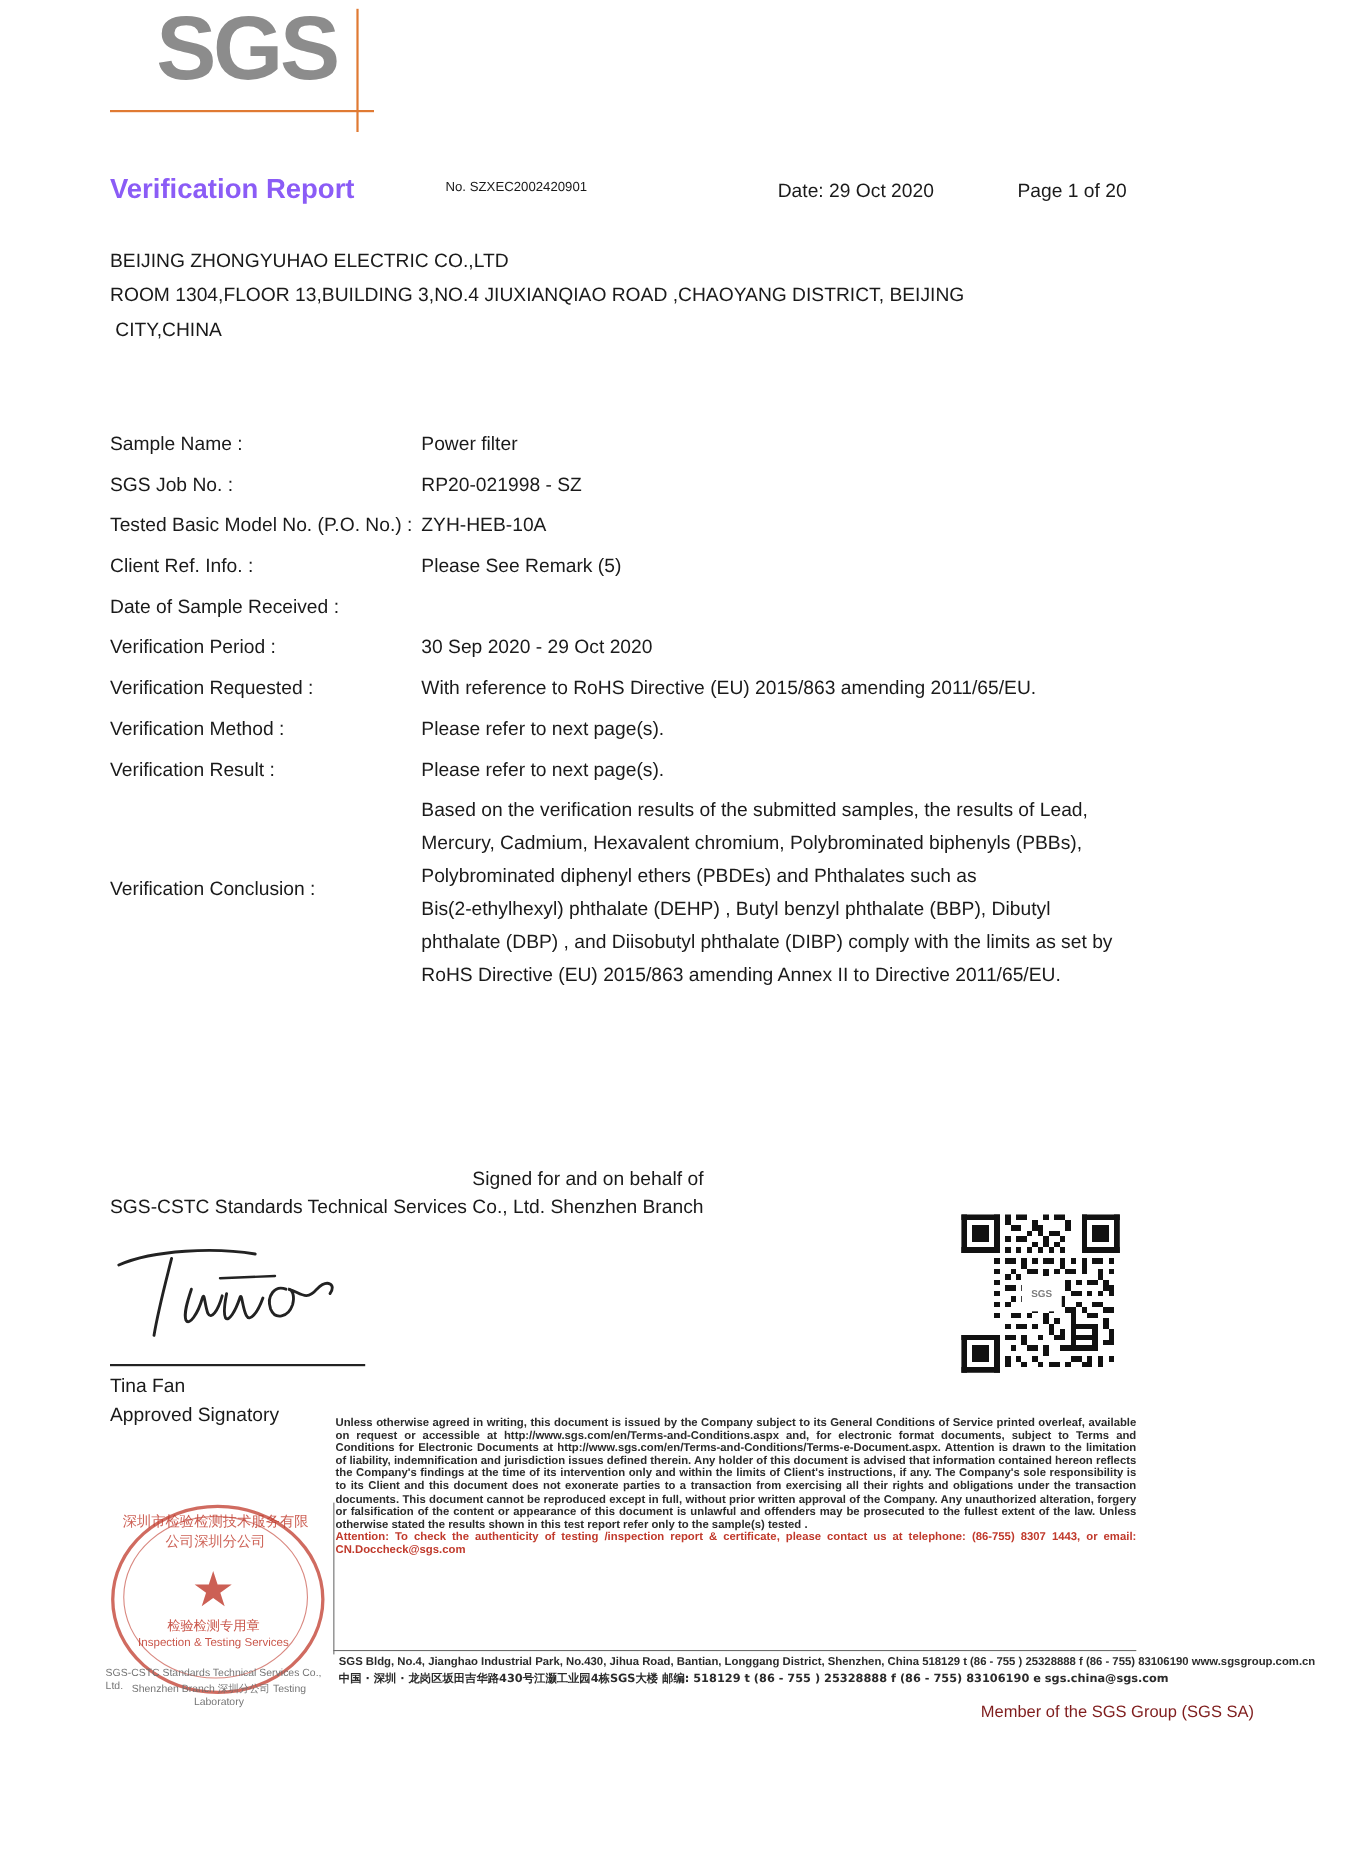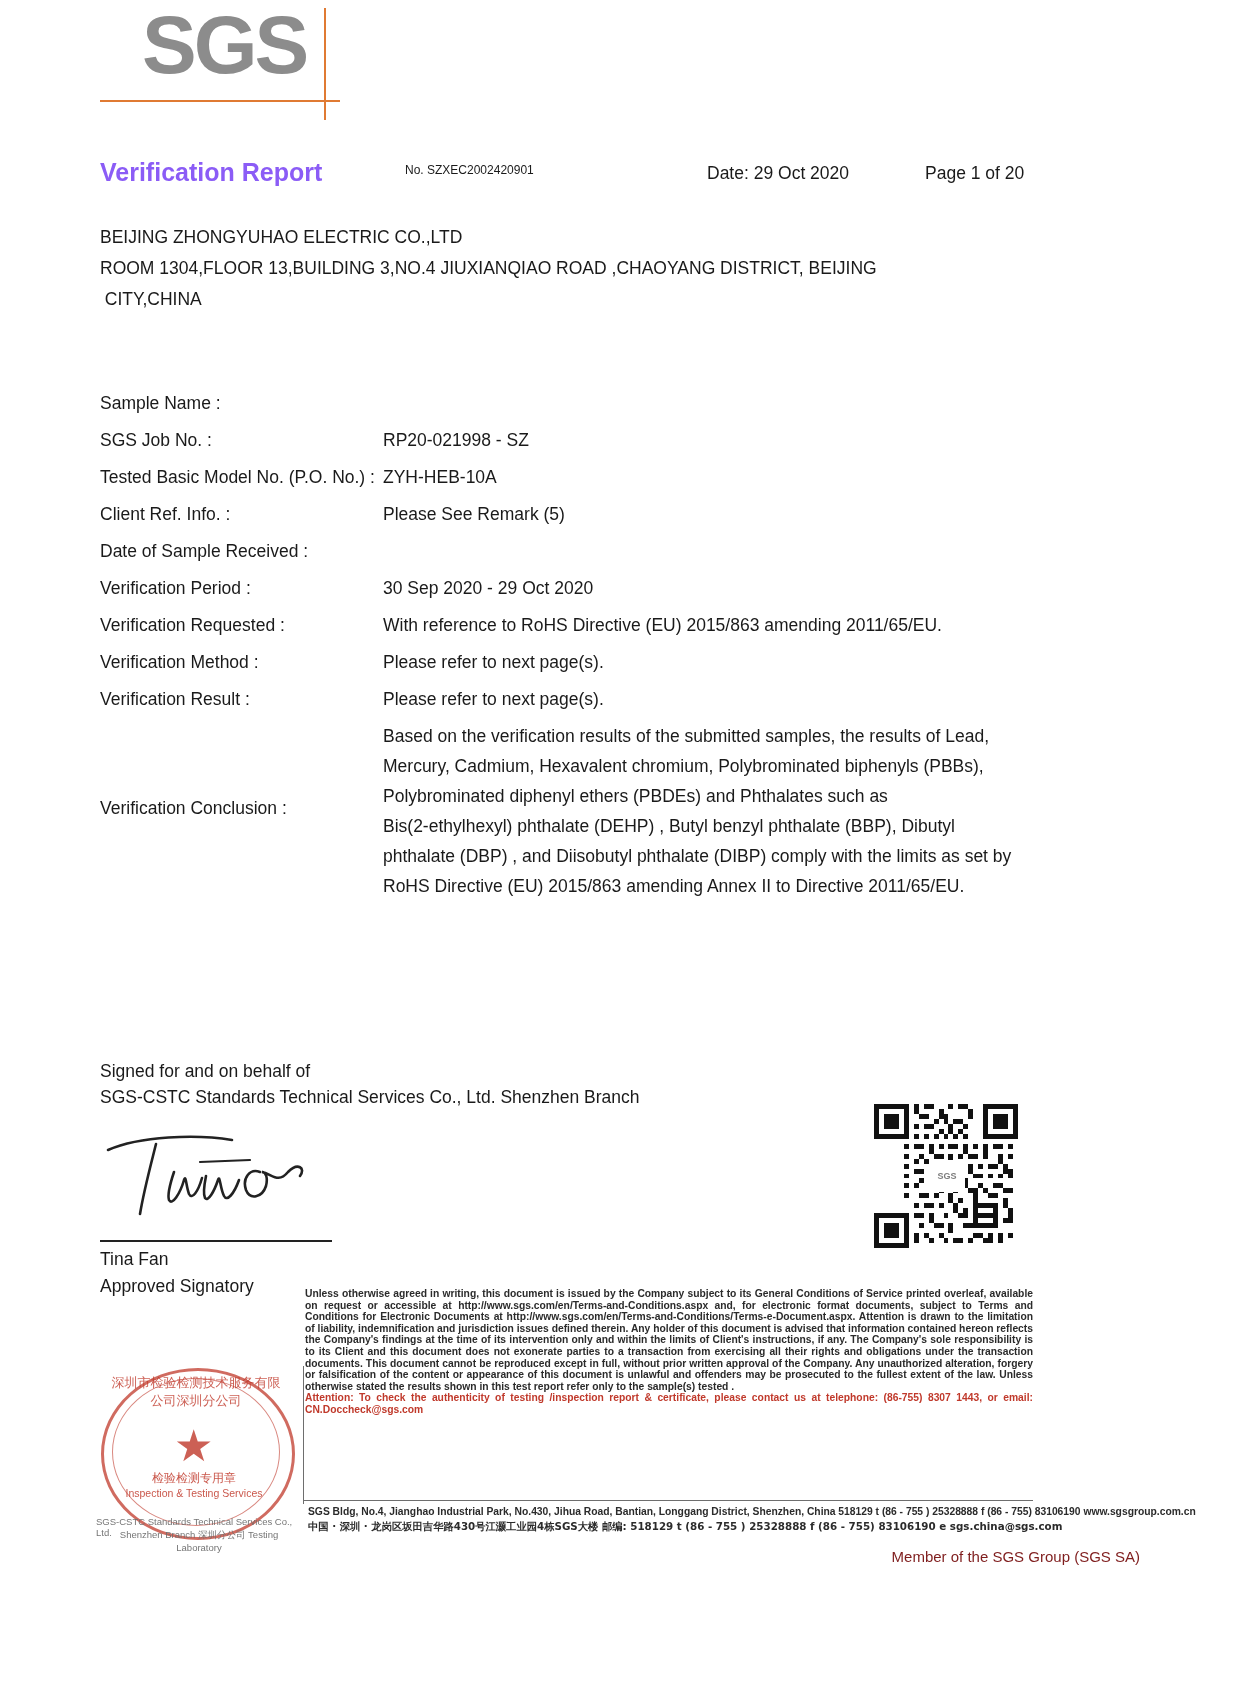--- a/index.html
+++ b/index.html
@@ -131,20 +131,21 @@
   .info-value .vline { display: block; white-space: pre-wrap; }
   .concl .info-value { padding-bottom: 0; }
 
   
   .sig-block {
     position: absolute;
     left: 100px;
     top: 1058px;
     font-size: 17.5px;
     line-height: 26px;
+    text-align: right;
   }
   .sig-img {
     position: absolute;
     left: 100px;
     top: 1128px;
     width: 240px;
     height: 100px;
   }
   .sig-line {
     position: absolute;
@@ -343,20 +344,23 @@
   <div class="client-block">
     <div>BEIJING ZHONGYUHAO ELECTRIC CO.,LTD</div>
     <div>ROOM 1304,FLOOR 13,BUILDING 3,NO.4 JIUXIANQIAO ROAD ,CHAOYANG DISTRICT, BEIJING</div>
     <div> CITY,CHINA</div>
   </div>
 
   <div class="info-table">
 
     <div class="info-row">
       <div class="info-label">Sample Name :</div>
+      <div class="info-value">
+        <span class="vline">Power filter</span>
+      </div>
     </div>
 
     <div class="info-row">
       <div class="info-label">SGS Job No. :</div>
       <div class="info-value">
         <span class="vline">RP20-021998 - SZ</span>
       </div>
     </div>
 
     <div class="info-row">

